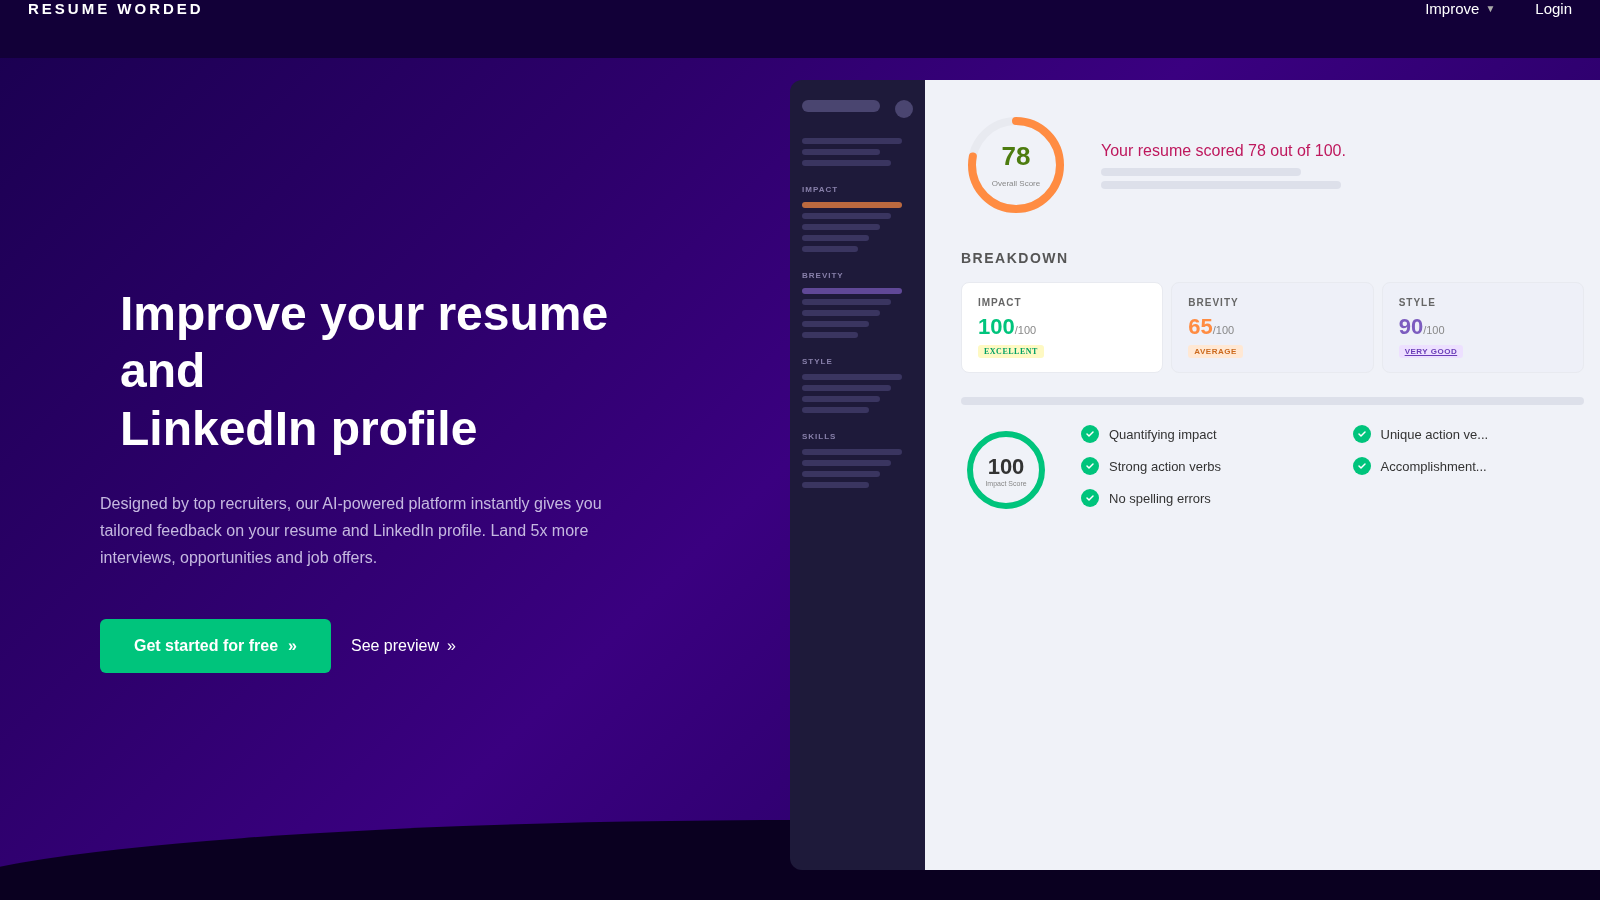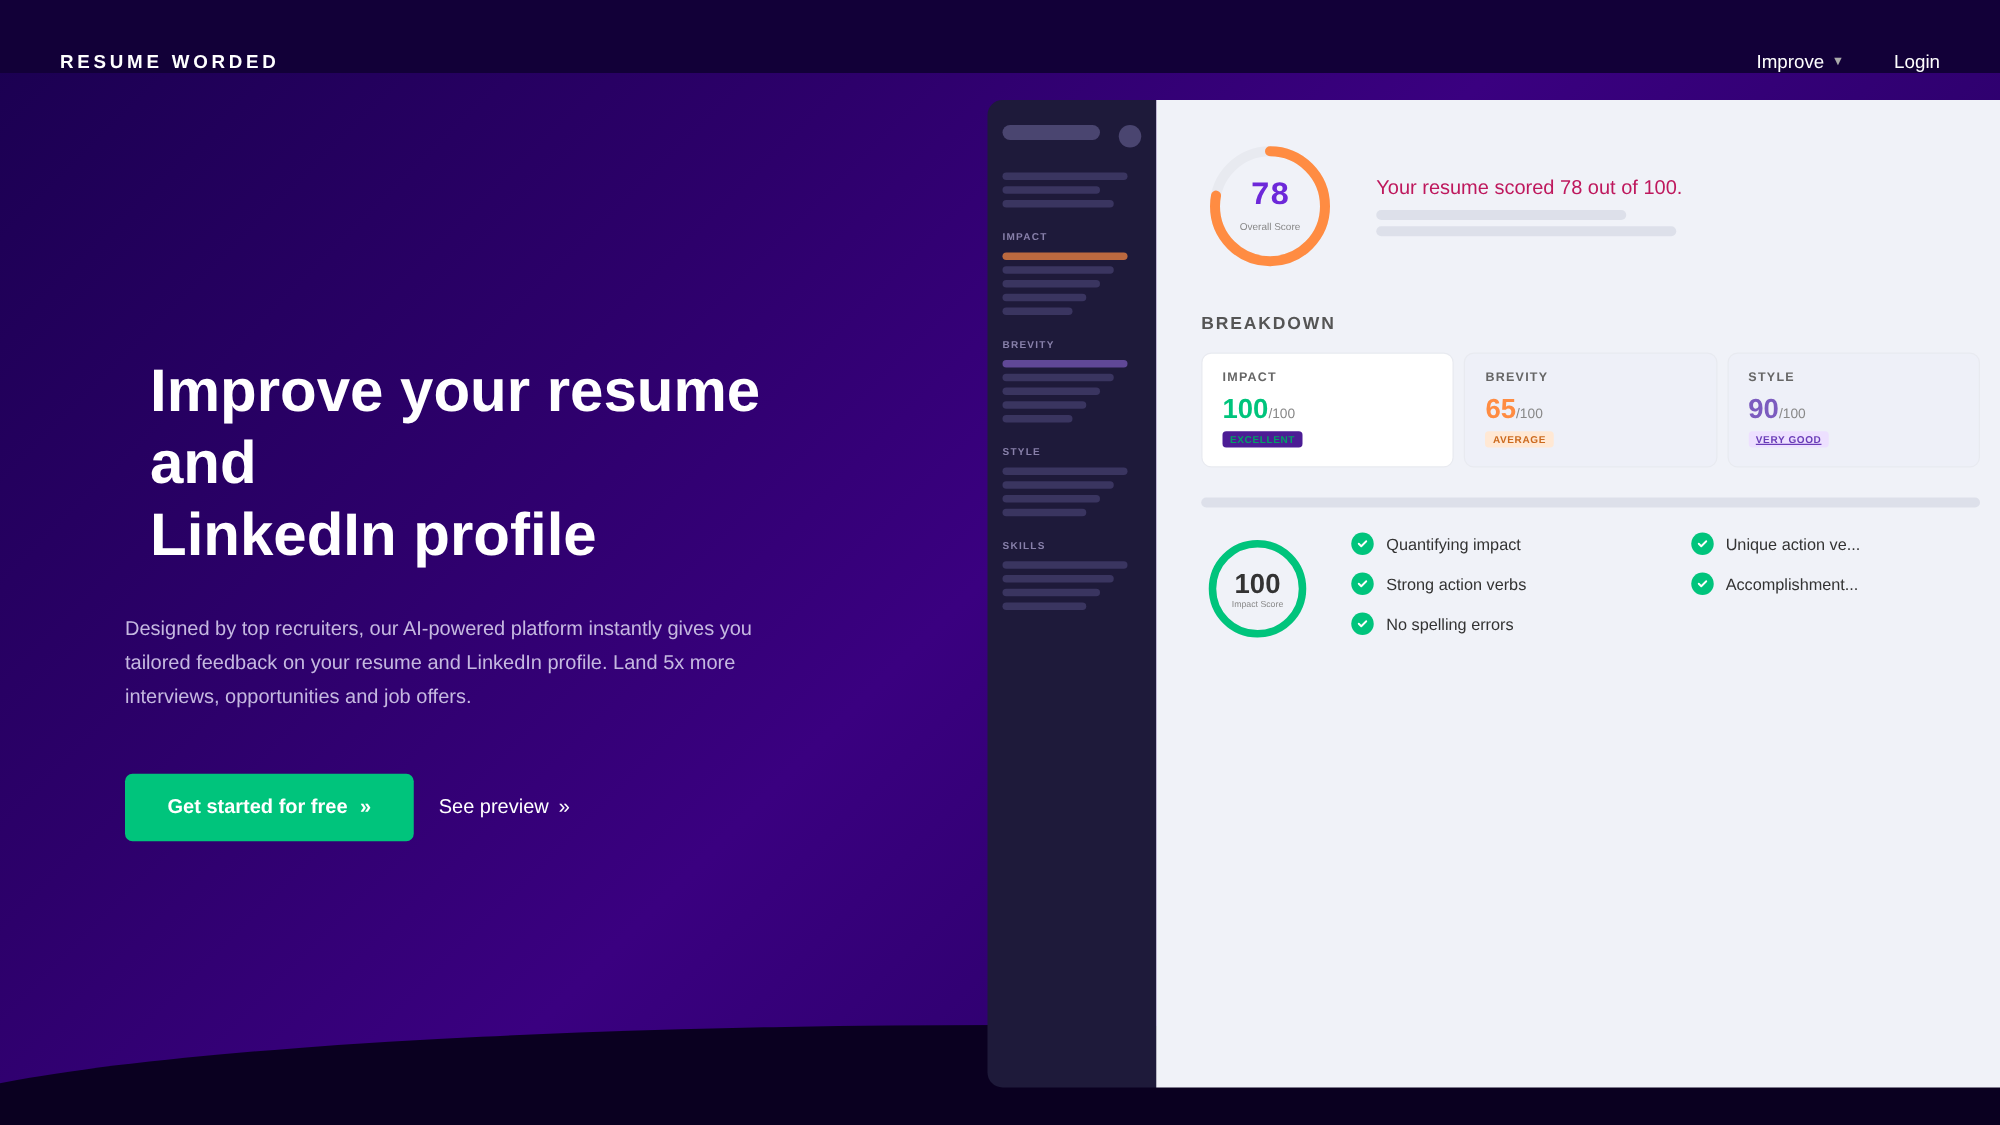--- a/index.html
+++ b/index.html
@@ -11,23 +11,23 @@
       background: #1a0050;
     }
 
     
     nav {
       position: fixed;
       top: 0; left: 0; right: 0;
       height: 58px;
       background: #120038;
       display: flex;
-      align-items: flex-end;
+      align-items: flex-start;
       justify-content: space-between;
-      padding: 0 48px;
+      padding: 0 28px;
       z-index: 100;
     }
     .nav-logo {
       color: #fff;
       font-size: 15px;
       font-weight: 700;
       letter-spacing: 3px;
       text-transform: uppercase;
     }
     .nav-right {
@@ -222,23 +222,22 @@
       position: absolute;
       top: 50%;
       left: 50%;
       transform: translate(-50%, -50%);
       text-align: center;
     }
 
     .donut-number {
       font-size: 26px;
       font-weight: 700;
-      color: #6d28d9;
+      color: #4d7c0f;
       display: block;
-      font-family: Liberation Mono, monospace;
     }
 
     .donut-label {
       font-size: 8px;
       color: #888;
     }
 
     .score-text {
       font-size: 16px;
       color: #be185d;
@@ -307,21 +306,21 @@
     .card-badge {
       display: inline-block;
       font-size: 8px;
       font-weight: 700;
       padding: 2px 6px;
       border-radius: 3px;
       margin-top: 5px;
       text-transform: uppercase;
       letter-spacing: 0.5px;
     }
-    .badge-excellent { background: #4c1d95; color: #00a065; }
+    .badge-excellent { background: #fef9c3; color: #00a065; font-family: Liberation Serif, serif; }
     .badge-average { background: #ffe8d4; color: #cc6a1e; }
     .badge-verygood { background: #ede0ff; color: #6a3db8; text-decoration: underline; }
 
     
     .divider-bar {
       height: 8px;
       background: #dde0ea;
       border-radius: 4px;
       margin-bottom: 20px;
     }

